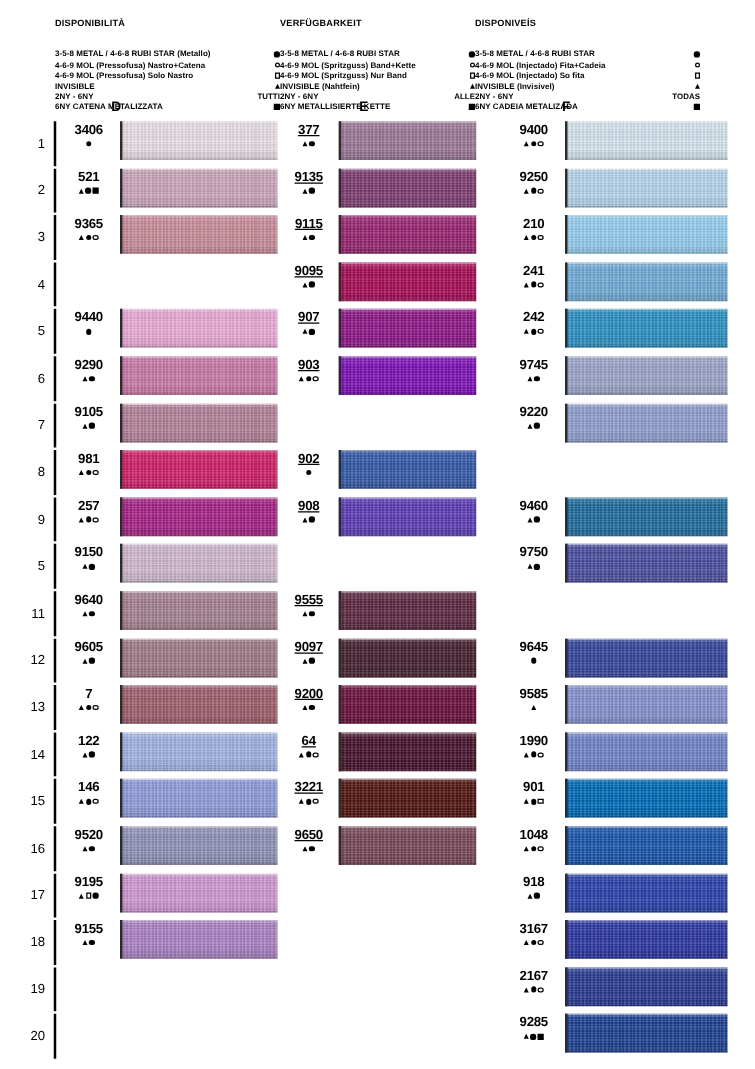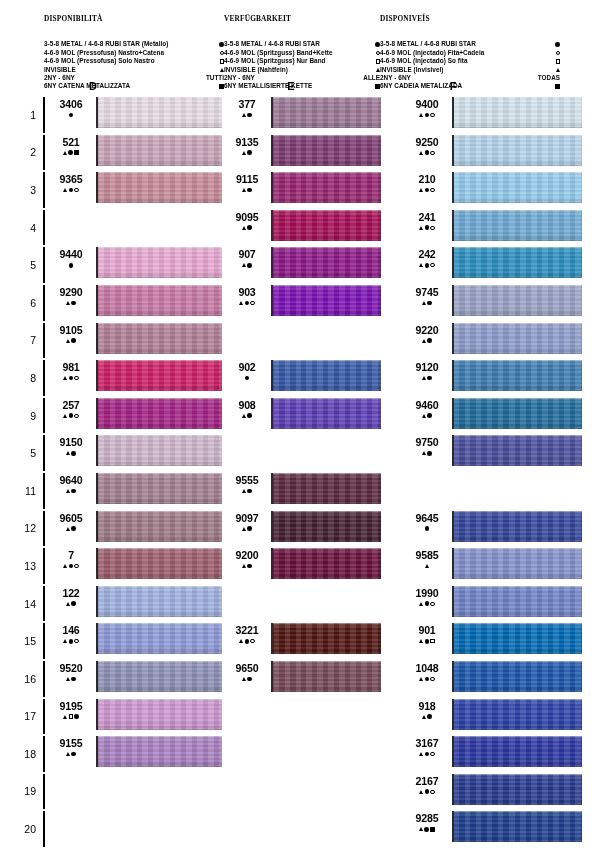--- a/index.html
+++ b/index.html
@@ -31,21 +31,20 @@
     letter-spacing: 0.05px;
   }
   .legend.col-d { width: 180px; }
   .legend.col-e { width: 156px; }
   .legend.col-f { width: 180px; }
   .legend-title {
     font-size: 7.3px;
     font-weight: bold;
     letter-spacing: 0.2px;
     margin-bottom: 16px;
-    font-family: Liberation Serif, serif;
   }
   .legend-row {
     display: flex;
     align-items: center;
     height: 8.4px;
     white-space: nowrap;
   }
   .legend-row .lbl { flex: 0 0 auto; }
   .legend-row .fill { flex: 1 1 auto; }
   .legend-row .sym {
@@ -137,21 +136,21 @@
   .cell.e { left: 226px; width: 157px; }
   .cell.f { left: 405px; width: 177px; }
 
   .code-box {
     position: absolute;
     left: 0; top: 3px;
     width: 44px;
     text-align: center;
   }
   .cell.d .code-box { left: 2px; width: 44px; }
-  .cell.e .code-box { left: 0px; width: 42px; }
+  .cell.e .code-box { left: 0px; width: 42px; text-decoration: underline; }
   .cell.f .code-box { left: 0px; width: 44px; }
 
   .code-num {
     font-size: 10.6px;
     font-weight: bold;
     color: #000;
     line-height: 11px;
     letter-spacing: -0.2px;
   }
   .code-syms {
@@ -559,30 +558,20 @@
         </div>
         <div class="cell e">
           <div class="code-box">
             <div class="code-num">902</div>
             <div class="code-syms">
               <span class="g g-filled-circle"></span>
             </div>
           </div>
           <div class="swatch" style="background: rgb(52, 88, 166);"></div>
         </div>
-        <div class="cell f">
-          <div class="code-box">
-            <div class="code-num">9120</div>
-            <div class="code-syms">
-              <span class="g g-triangle"></span>
-              <span class="g g-filled-circle"></span>
-            </div>
-          </div>
-          <div class="swatch" style="background: rgb(61, 124, 176);"></div>
-        </div>
       </div>
       <div class="row">
         <div class="rownum">9</div>
         <div class="vrule"></div>
         <div class="cell d">
           <div class="code-box">
             <div class="code-num">257</div>
             <div class="code-syms">
               <span class="g g-triangle"></span>
               <span class="g g-filled-circle"></span>
@@ -733,20 +722,31 @@
         <div class="cell d">
           <div class="code-box">
             <div class="code-num">122</div>
             <div class="code-syms">
               <span class="g g-triangle"></span>
               <span class="g g-filled-circle"></span>
             </div>
           </div>
           <div class="swatch" style="background: rgb(159, 176, 224);"></div>
         </div>
+        <div class="cell e">
+          <div class="code-box">
+            <div class="code-num">64</div>
+            <div class="code-syms">
+              <span class="g g-triangle"></span>
+              <span class="g g-filled-circle"></span>
+              <span class="g g-open-circle"></span>
+            </div>
+          </div>
+          <div class="swatch" style="background: rgb(69, 19, 44);"></div>
+        </div>
         <div class="cell f">
           <div class="code-box">
             <div class="code-num">1990</div>
             <div class="code-syms">
               <span class="g g-triangle"></span>
               <span class="g g-filled-circle"></span>
               <span class="g g-open-circle"></span>
             </div>
           </div>
           <div class="swatch" style="background: rgb(111, 130, 198);"></div>

